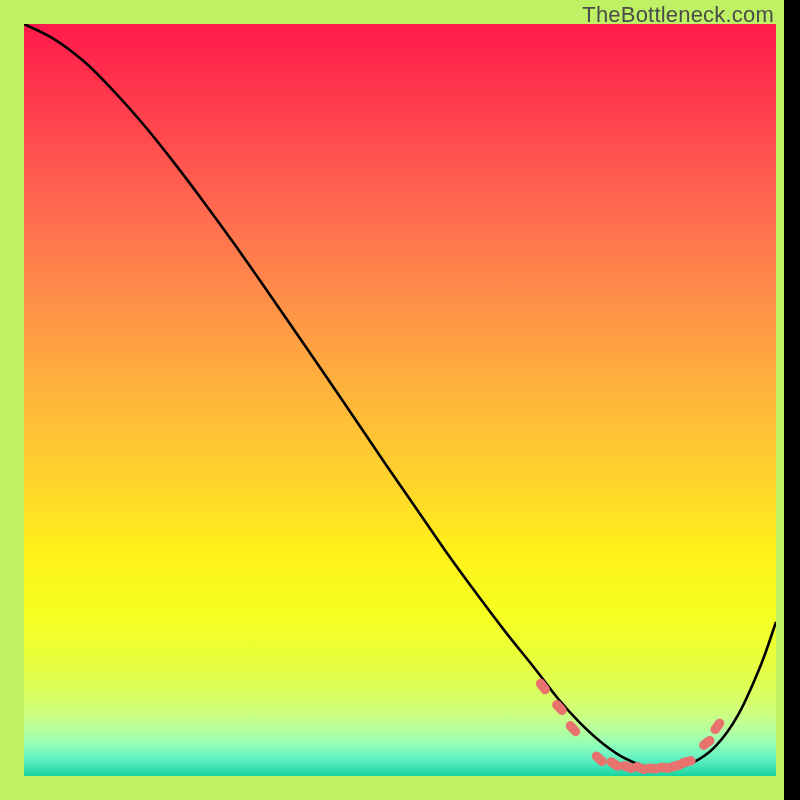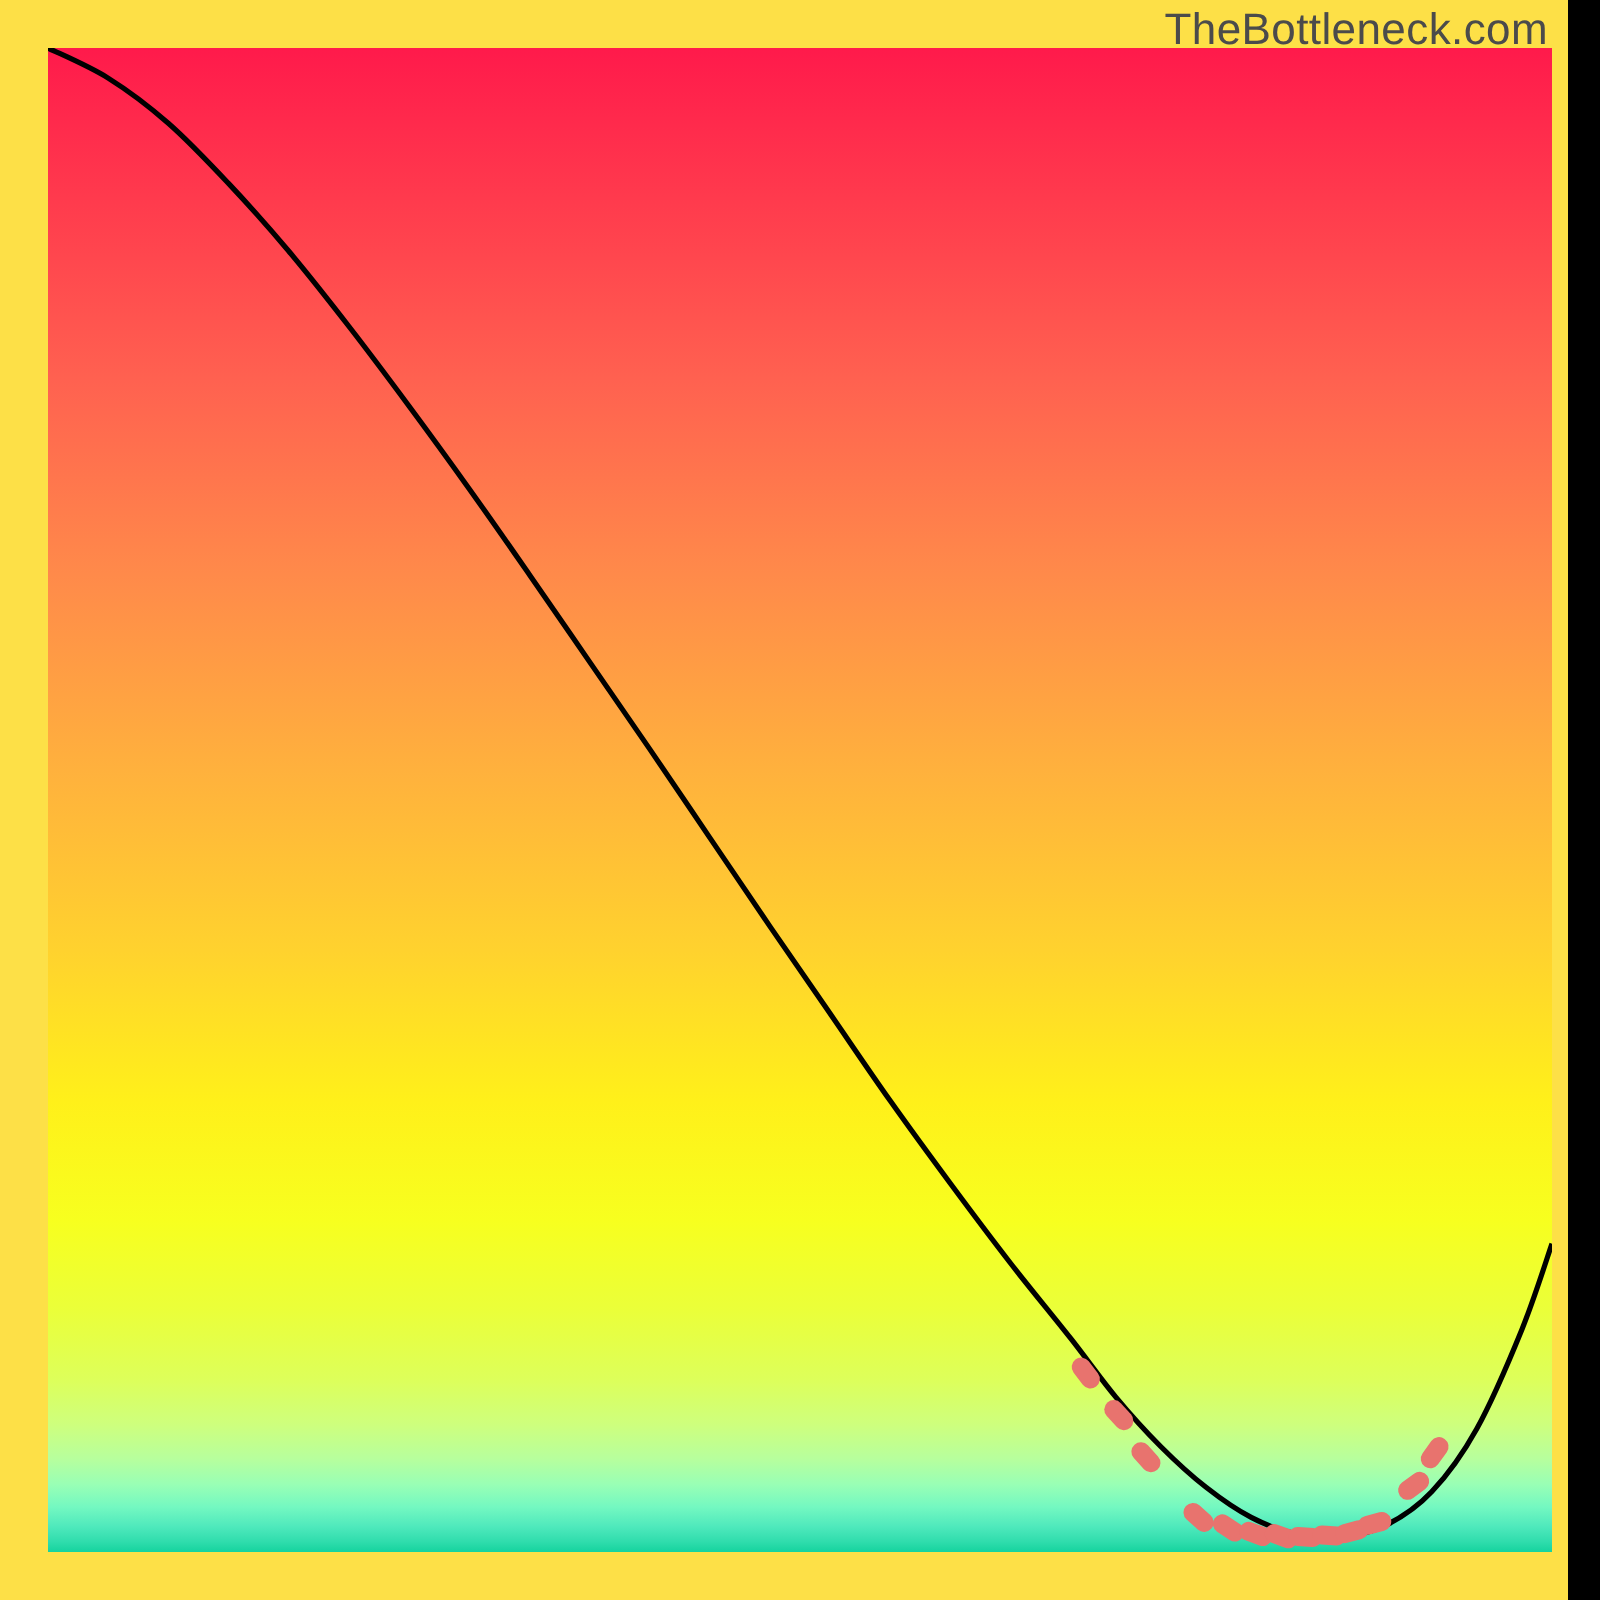--- a/index.html
+++ b/index.html
@@ -10,21 +10,21 @@
     background: #000000;
     overflow: hidden;
     font-family: Arial, Helvetica, sans-serif;
   }
   .frame {
     position: absolute;
     left: 0;
     top: 0;
     width: 784px;
     height: 800px;
-    background: #fde047;
+    background: #bef264;
   }
   .watermark {
     position: absolute;
     top: 2px;
     right: 10px;
     color: #4b4b4b;
     font-size: 22px;
     font-weight: 500;
     letter-spacing: 0.2px;
     user-select: none;

